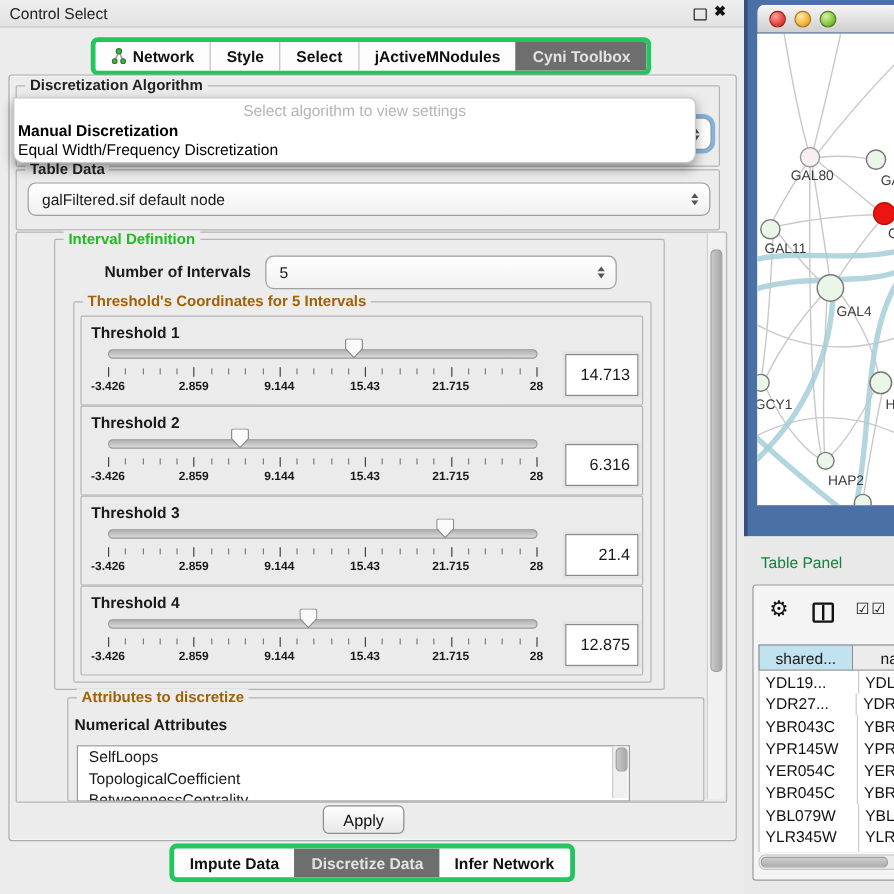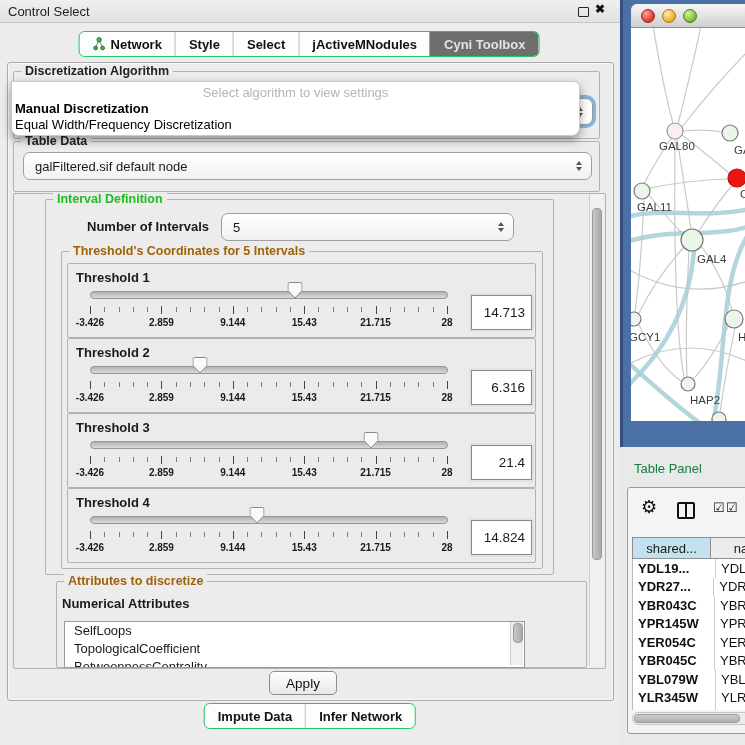--- a/index.html
+++ b/index.html
@@ -7,21 +7,21 @@
   #stage{position:relative;width:745px;height:745px;background:#ececec;overflow:hidden;}
   .abs{position:absolute;}
 
   
   #cp-titlebar{left:0;top:0;width:620px;height:22px;background:linear-gradient(#efefef,#e2e2e2);border-bottom:1px solid #c6c6c6;}
   #cp-title{left:8px;top:4px;font-size:13px;color:#222;}
   #float-btn{left:578px;top:7px;width:9px;height:8px;border:1.5px solid #222;border-radius:1px;}
   #close-btn{left:595px;top:2px;font-size:12px;font-weight:bold;color:#111;}
 
   
-  .tabbar{display:flex;align-items:stretch;height:24px;background:#fdfdfd;border:1px solid #22c55e;border-radius:6px;overflow:hidden;}
+  .tabbar{display:flex;align-items:stretch;height:24px;background:#fdfdfd;border:4px solid #22c55e;border-radius:6px;overflow:hidden;}
   #top-tabbar{left:309px;top:31px;transform:translateX(-50%);}
   #bottom-tabbar{left:310px;top:703px;transform:translateX(-50%);}
   .tab{display:flex;align-items:center;gap:5px;padding:0 13px;font-size:13px;font-weight:600;color:#111;border-left:1px solid #c0c0c0;white-space:nowrap;cursor:default;}
   .tab:first-child{border-left:none;}
   .tab.selected{background:#6e6e6e;color:#e3e3e3;border-left-color:#6e6e6e;}
   .tab.selected + .tab{border-left:none;}
 
   
   #outer-panel{left:7px;top:62px;width:605px;height:637px;border:1px solid #ababab;border-radius:3px;background:#ececec;box-shadow:inset 0 0 0 1px #f6f6f6;}
 
@@ -100,21 +100,21 @@
   #tp-split{position:absolute;left:49px;top:14px;width:14px;height:13px;border:2px solid #111;border-radius:2px;}
   #tp-split::after{content:"";position:absolute;left:50%;top:0;bottom:0;width:2px;background:#111;transform:translateX(-50%);}
   .tp-check{position:absolute;top:13px;font-size:13px;color:#111;line-height:1;}
   #tp-check1{left:85px;} #tp-check2{left:98px;}
   #tp-header{position:absolute;left:4px;top:49px;height:22px;display:flex;}
   .tp-hcell{display:flex;align-items:center;justify-content:center;font-size:13px;border:1px solid #8f8f8f;border-left:none;background:#ececec;}
   .tp-hcell:first-child{border-left:1px solid #8f8f8f;}
   .tp-hcell.selected{background:#c2e2f0;}
   #tp-rows{position:absolute;left:4px;top:71px;width:121px;height:151px;background:#fff;overflow:hidden;border-left:1px solid #bbb;}
   .tp-row{display:flex;height:18.5px;align-items:center;font-size:13px;color:#111;white-space:nowrap;}
-  .tp-c1{width:77px;padding-left:5px;overflow:hidden;font-weight:bold;}
+  .tp-c1{width:77px;padding-left:5px;overflow:hidden;}
   .tp-c2{padding-left:5px;border-left:1px solid #ccc;height:100%;display:flex;align-items:center;}
   #tp-hscroll{position:absolute;left:4px;top:224px;width:117px;height:11px;background:#ececec;border:1px solid #c6c6c6;border-radius:6px;}
   #tp-hthumb{position:absolute;left:1px;top:1px;width:104px;height:7px;border-radius:4px;background:linear-gradient(#cecece,#adadad);border:1px solid #9d9d9d;}
 </style>
 </head>
 <body>
 
 <div id="stage">
 
   <div class="abs" id="cp-titlebar">
@@ -376,21 +376,21 @@
           <div class="tick major" style="left: 100%;"></div>
         </div>
     <div class="th-ticklabels">
           <span class="tick-label" style="left: 0%;">-3.426</span>
           <span class="tick-label" style="left: 20%;">2.859</span>
           <span class="tick-label" style="left: 40%;">9.144</span>
           <span class="tick-label" style="left: 60%;">15.43</span>
           <span class="tick-label" style="left: 80%;">21.715</span>
           <span class="tick-label" style="left: 100%;">28</span>
         </div>
-    <div class="th-value">14.824</div>
+    <div class="th-value">12.875</div>
   </div>
 </div>
 
   <div class="group" id="attr-group">
     <span class="group-title t-blue">Attributes to discretize</span>
   </div>
   <span class="abs" id="attr-subtitle">Numerical Attributes</span>
   <div class="abs" id="attr-list">
       <div class="attr-item">SelfLoops</div>
       <div class="attr-item">TopologicalCoefficient</div>
@@ -398,20 +398,23 @@
     </div>
   <div class="abs" id="attr-vbar">
     <div class="vthumb" id="attr-vthumb"></div>
   </div>
 
   <div class="abs" id="apply-btn">Apply</div>
 
   <div class="abs tabbar" id="bottom-tabbar">
       <div class="tab">
         <span>Impute Data</span>
+      </div>
+      <div class="tab selected">
+        <span>Discretize Data</span>
       </div>
       <div class="tab">
         <span>Infer Network</span>
       </div>
     </div>
 
   <div class="abs" id="desktop"></div>
   <div class="abs" id="net-window">
     <div class="abs" id="net-titlebar">
       <span class="traffic" id="tl-red"></span>

